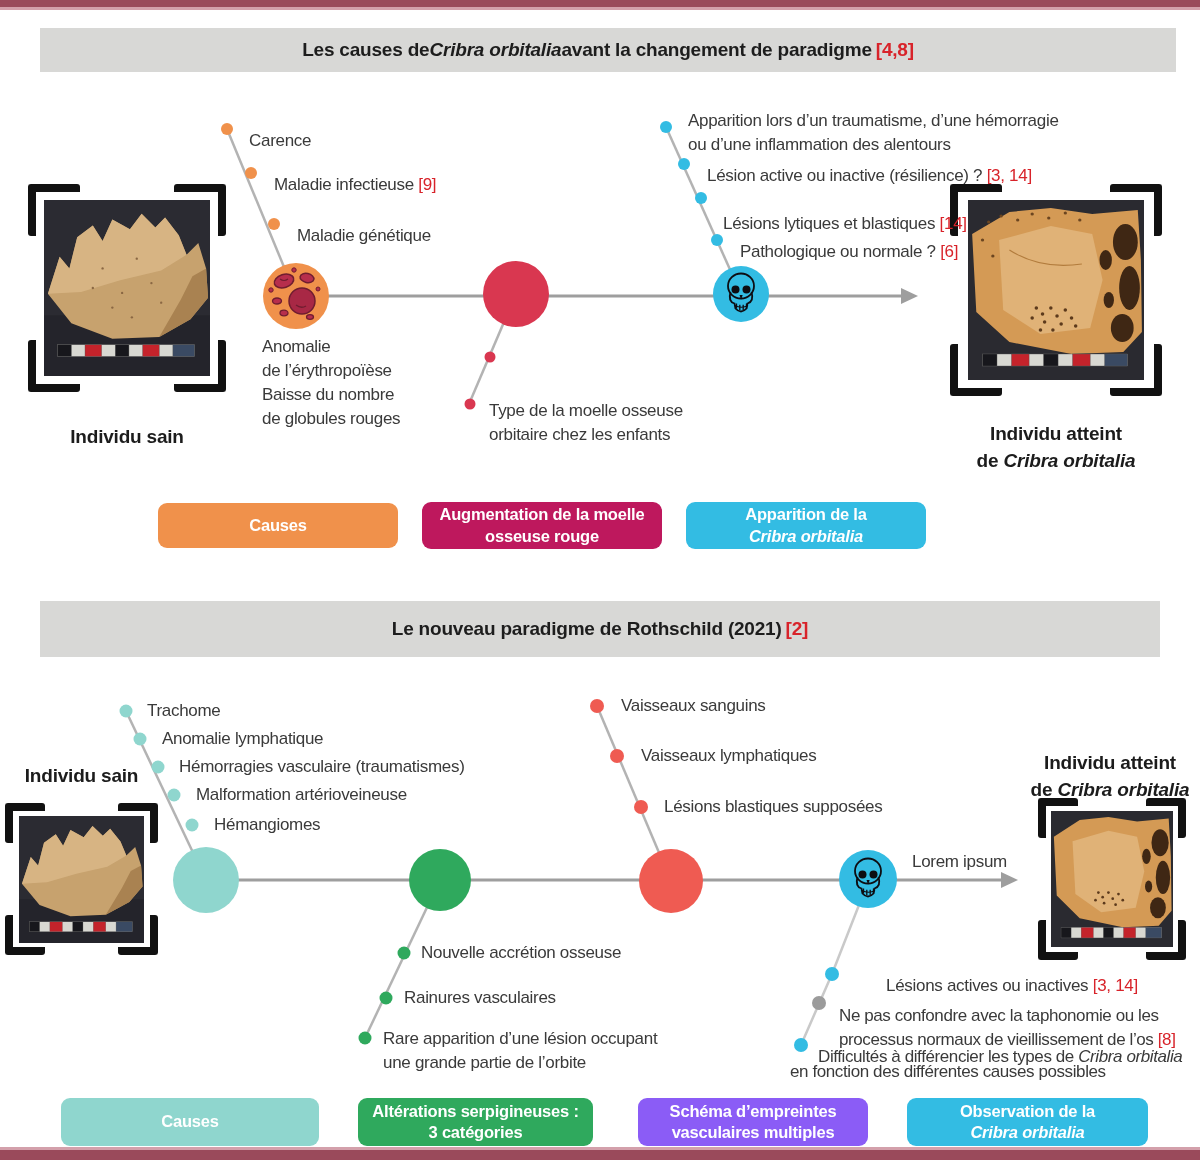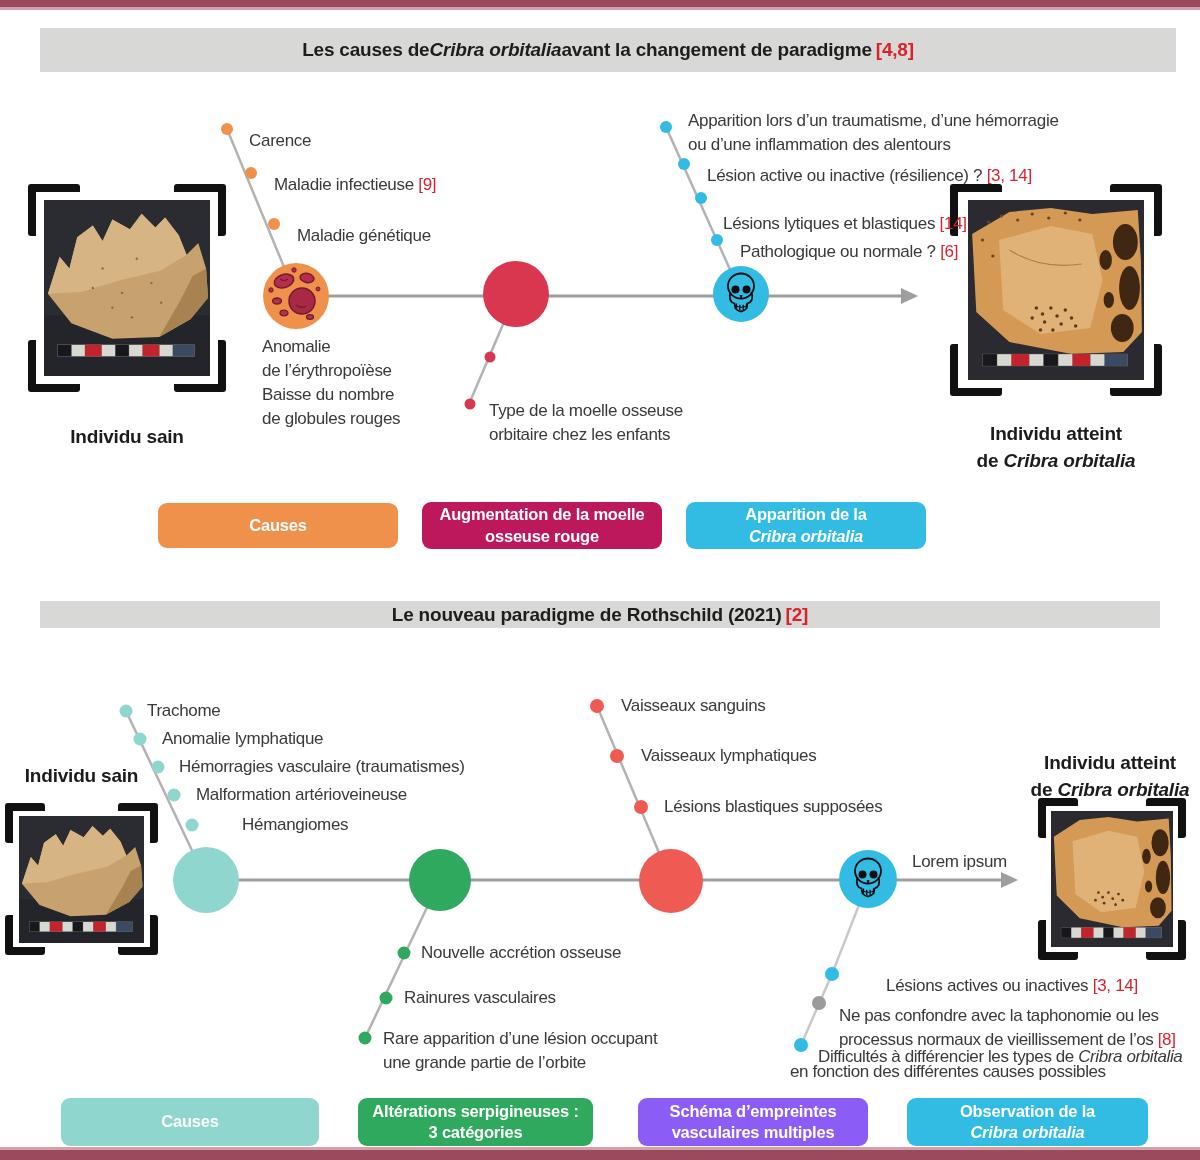--- a/index.html
+++ b/index.html
@@ -47,21 +47,21 @@
   <div class="bar bar-light" style="top:7px;"></div>
   <div class="bar bar-light" style="top:1147px;"></div>
   <div class="bar bar-dark" style="top:1150px;height:10px;"></div>
 
   <div class="hdr z2" style="left:40px;top:28px;width:1136px;height:44px;">
     <span>Les causes de </span>
     <span class="it">Cribra orbitalia</span>
     <span> avant la changement de paradigme </span>
     <span class="ref">[4,8]</span>
   </div>
-  <div class="hdr z2" style="left:40px;top:601px;width:1120px;height:27px;">
+  <div class="hdr z2" style="left:40px;top:601px;width:1120px;height:56px;">
     <span>Le nouveau paradigme de Rothschild (2021) </span>
     <span class="ref">[2]</span>
   </div>
 
   <svg class="overlay" width="1200" height="1160" viewBox="0 0 1200 1160">
 
     <path d="M227 129 L296 296" stroke="#b3b3b3" stroke-width="2.5" fill="none"></path>
     <path d="M516 294 L469 404" stroke="#b3b3b3" stroke-width="2.5" fill="none"></path>
     <path d="M666 127 L741 294" stroke="#b3b3b3" stroke-width="2.5" fill="none"></path>
     <path d="M296 296 L903 296" stroke="#9e9e9e" stroke-width="3" fill="none"></path>
@@ -337,21 +337,21 @@
     <div class="corner sm tl"></div>
       <div class="corner sm tr"></div>
     <div class="corner sm bl"></div>
       <div class="corner sm br"></div>
   </div>
 
   <div class="ann z2" style="left:147px;top:711px;">Trachome</div>
   <div class="ann z2" style="left:162px;top:739px;">Anomalie lymphatique</div>
   <div class="ann z2" style="left:179px;top:767px;">Hémorragies vasculaire (traumatismes)</div>
   <div class="ann z2" style="left:196px;top:795px;">Malformation artérioveineuse</div>
-  <div class="ann z2" style="left:214px;top:825px;margin-left:28px;">Hémangiomes</div>
+  <div class="ann z2" style="left:214px;top:825px;">Hémangiomes</div>
 
   <div class="ann z2" style="left:421px;top:953px;">Nouvelle accrétion osseuse</div>
   <div class="ann z2" style="left:404px;top:998px;">Rainures vasculaires</div>
   <div class="ann z2" style="left:383px;top:1051px;">Rare apparition d’une lésion occupant
 une grande partie de l’orbite</div>
 
   <div class="ann z2" style="left:621px;top:706px;">Vaisseaux sanguins</div>
   <div class="ann z2" style="left:641px;top:756px;">Vaisseaux lymphatiques</div>
   <div class="ann z2" style="left:664px;top:807px;">Lésions blastiques supposées</div>
 

